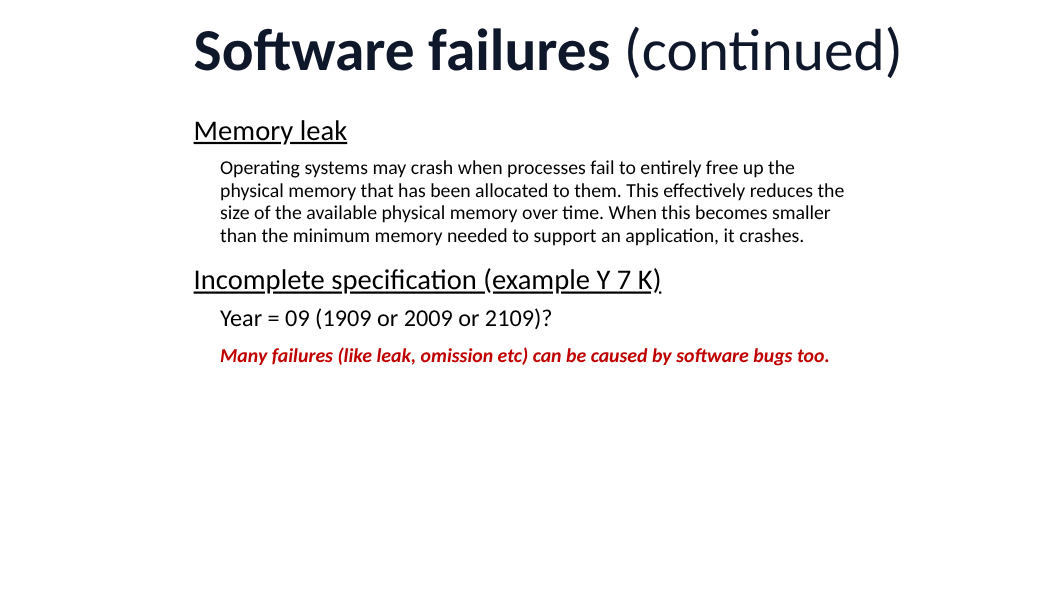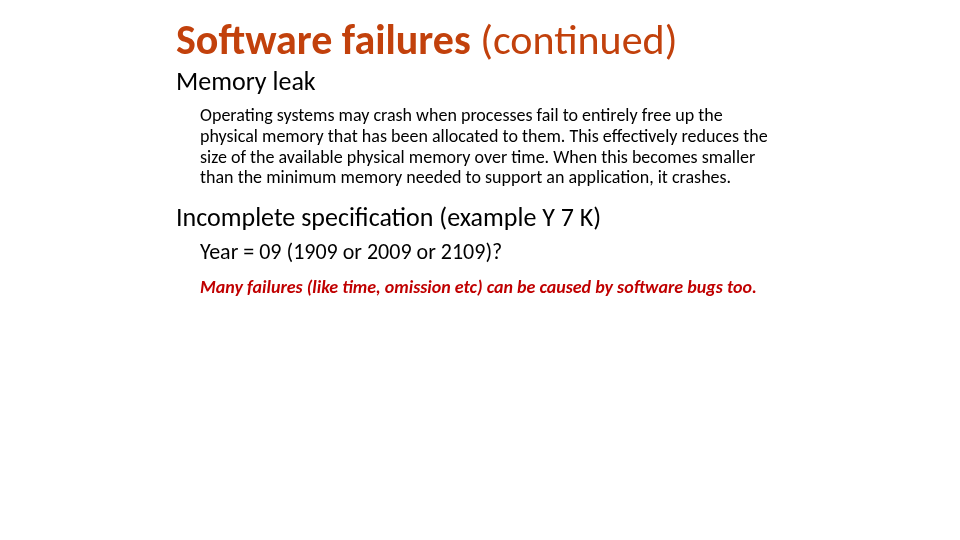--- a/index.html
+++ b/index.html
@@ -12,37 +12,38 @@
     color: #000;
   }
   .slide {
     position: relative;
     width: 960px;
     height: 540px;
     box-sizing: border-box;
     padding: 18px 120px 0 176px;
   }
   .title {
-    font-size: 42px;
+    font-size: 54px;
     line-height: 1.05;
     font-weight: 400;
-    margin: 0 0 4px 0;
-    color: #c2410c;
+    margin: 0 0 28px 0;
+    color: #0f172a;
   }
   .title .main {
     font-weight: 700;
   }
   .title .cont {
     font-weight: 400;
   }
   .h2 {
     font-size: 26px;
     font-weight: 400;
     margin: 0 0 8px 0;
     line-height: 1.2;
+    text-decoration: underline;
   }
   .body {
     font-size: 18px;
     line-height: 1.15;
     margin: 0 0 14px 24px;
     max-width: 580px;
   }
   .body2 {
     font-size: 22px;
     line-height: 1.15;
@@ -66,15 +67,15 @@
   <h1 class="title">
     <span class="main">Software failures </span><span class="cont">(continued)</span>
   </h1>
 
   <div class="h2">Memory leak</div>
   <p class="body">Operating systems may crash when processes fail to entirely free up the physical memory that has been allocated to them. This effectively reduces the size of the available physical memory over time. When this becomes smaller than the minimum memory needed to support an application, it crashes.</p>
 
   <div class="h2">Incomplete specification (example Y 7 K)</div>
   <p class="body2">Year = 09 (1909 or 2009 or 2109)?</p>
 
-  <p class="closing">Many failures (like time, omission etc) can be caused by software bugs too.</p>
+  <p class="closing">Many failures (like leak, omission etc) can be caused by software bugs too.</p>
 
 </div>
 
 </body></html>

